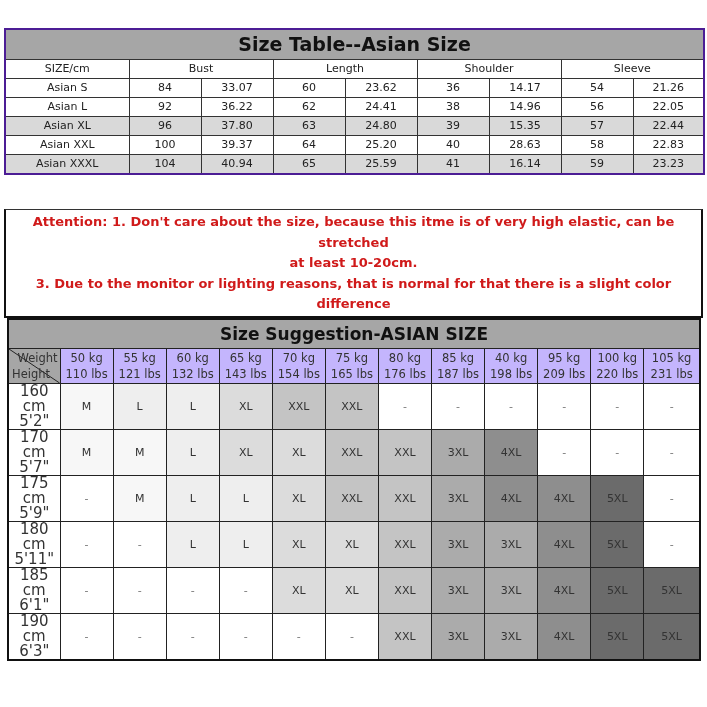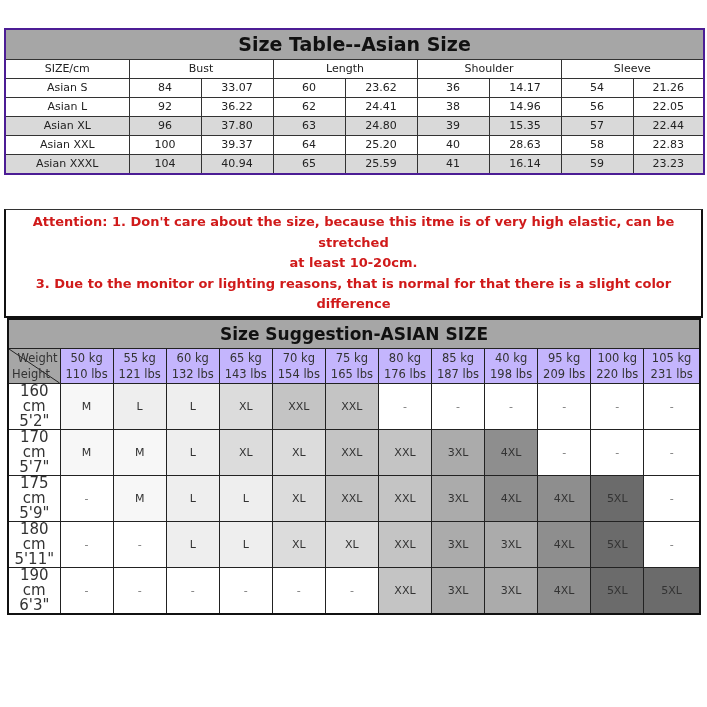--- a/index.html
+++ b/index.html
@@ -264,20 +264,38 @@
         <td style="background: rgb(220, 220, 220);">XL</td>
         <td style="background: rgb(196, 196, 196);">XXL</td>
         <td style="background: rgb(171, 171, 171);">3XL</td>
         <td style="background: rgb(171, 171, 171);">3XL</td>
         <td style="background: rgb(142, 142, 142);">4XL</td>
         <td style="background: rgb(107, 107, 107);">5XL</td>
         <td style="background: rgb(255, 255, 255); color: rgb(119, 119, 119);">-</td>
       </tr>
       <tr class="row">
         <td class="hcell">
+          <div>185 cm</div>
+          <div>6'1"</div>
+        </td>
+        <td style="background: rgb(255, 255, 255); color: rgb(119, 119, 119);">-</td>
+        <td style="background: rgb(255, 255, 255); color: rgb(119, 119, 119);">-</td>
+        <td style="background: rgb(255, 255, 255); color: rgb(119, 119, 119);">-</td>
+        <td style="background: rgb(255, 255, 255); color: rgb(119, 119, 119);">-</td>
+        <td style="background: rgb(220, 220, 220);">XL</td>
+        <td style="background: rgb(220, 220, 220);">XL</td>
+        <td style="background: rgb(196, 196, 196);">XXL</td>
+        <td style="background: rgb(171, 171, 171);">3XL</td>
+        <td style="background: rgb(171, 171, 171);">3XL</td>
+        <td style="background: rgb(142, 142, 142);">4XL</td>
+        <td style="background: rgb(107, 107, 107);">5XL</td>
+        <td style="background: rgb(107, 107, 107);">5XL</td>
+      </tr>
+      <tr class="row">
+        <td class="hcell">
           <div>190 cm</div>
           <div>6'3"</div>
         </td>
         <td style="background: rgb(255, 255, 255); color: rgb(119, 119, 119);">-</td>
         <td style="background: rgb(255, 255, 255); color: rgb(119, 119, 119);">-</td>
         <td style="background: rgb(255, 255, 255); color: rgb(119, 119, 119);">-</td>
         <td style="background: rgb(255, 255, 255); color: rgb(119, 119, 119);">-</td>
         <td style="background: rgb(255, 255, 255); color: rgb(119, 119, 119);">-</td>
         <td style="background: rgb(255, 255, 255); color: rgb(119, 119, 119);">-</td>
         <td style="background: rgb(196, 196, 196);">XXL</td>

